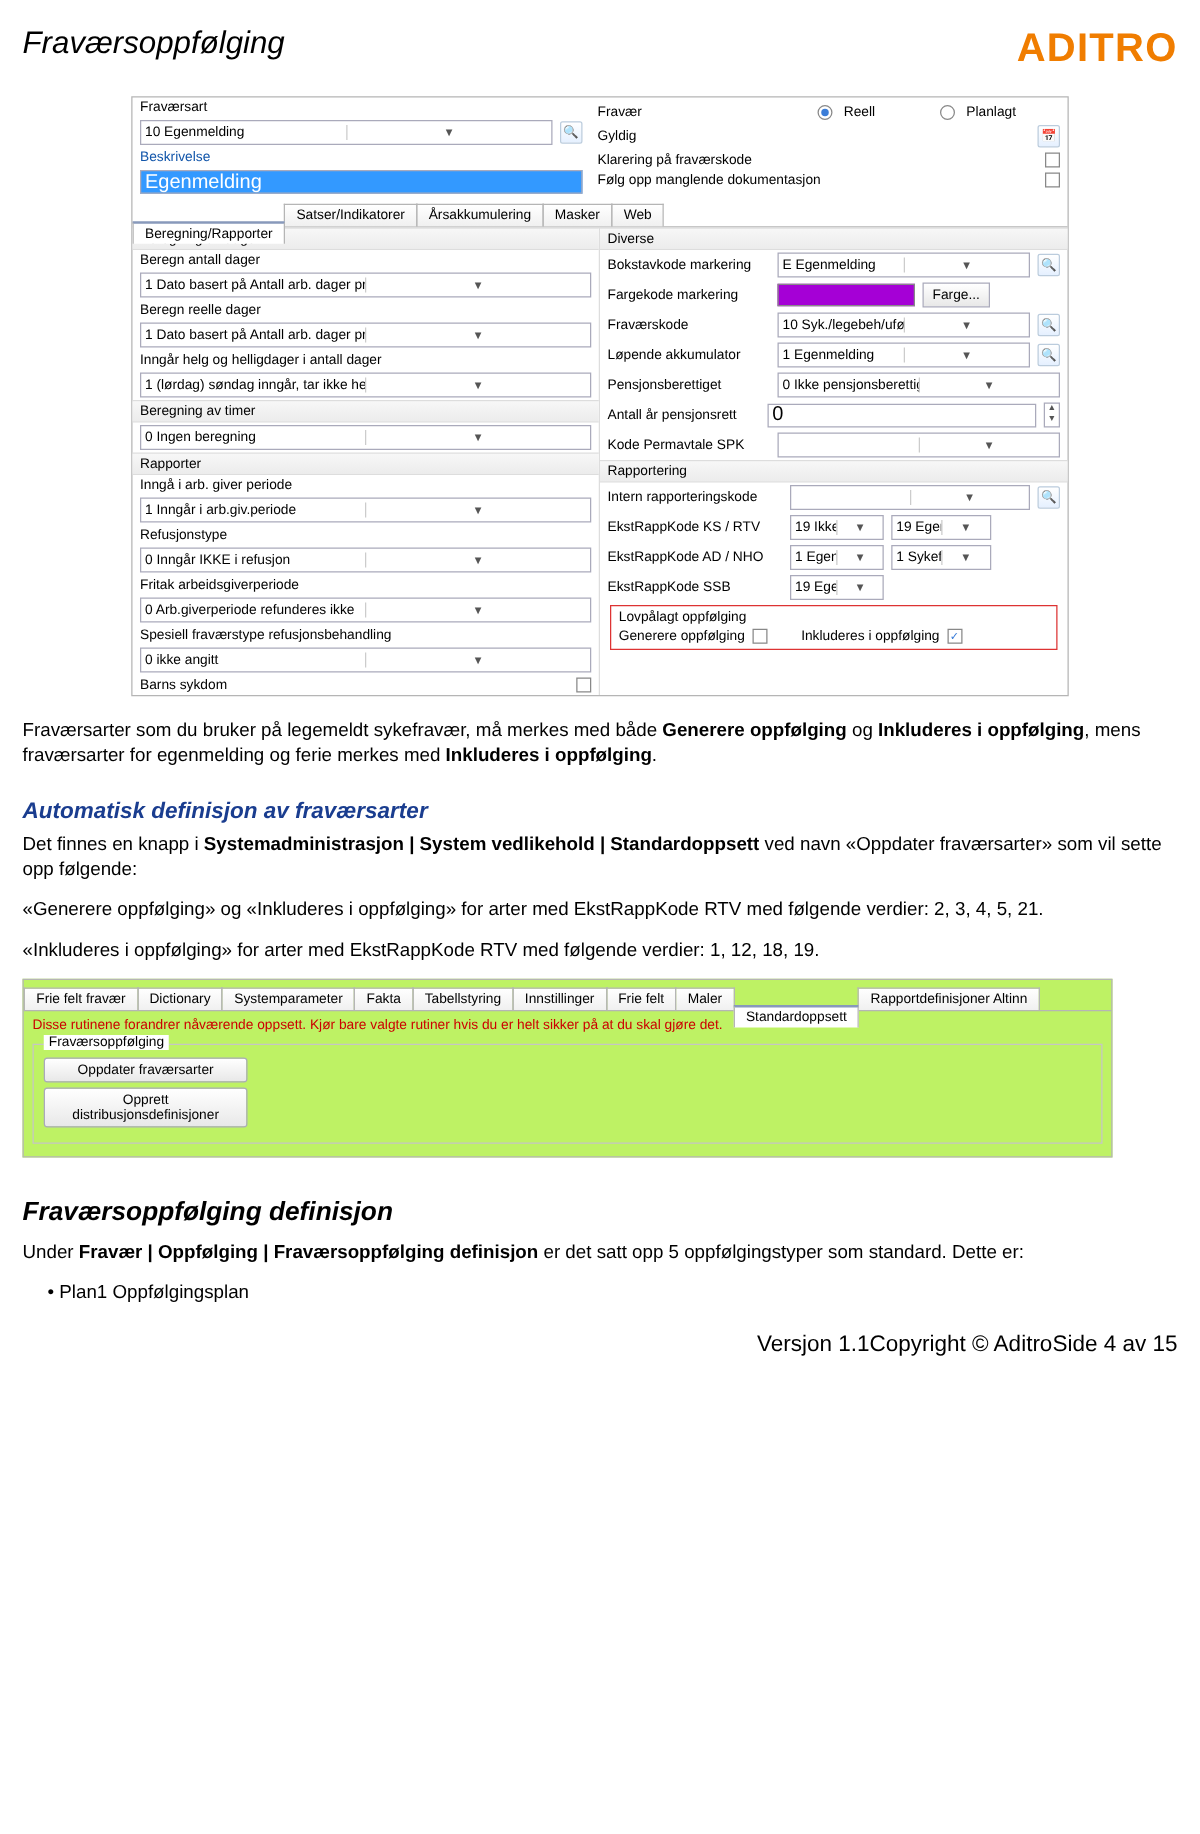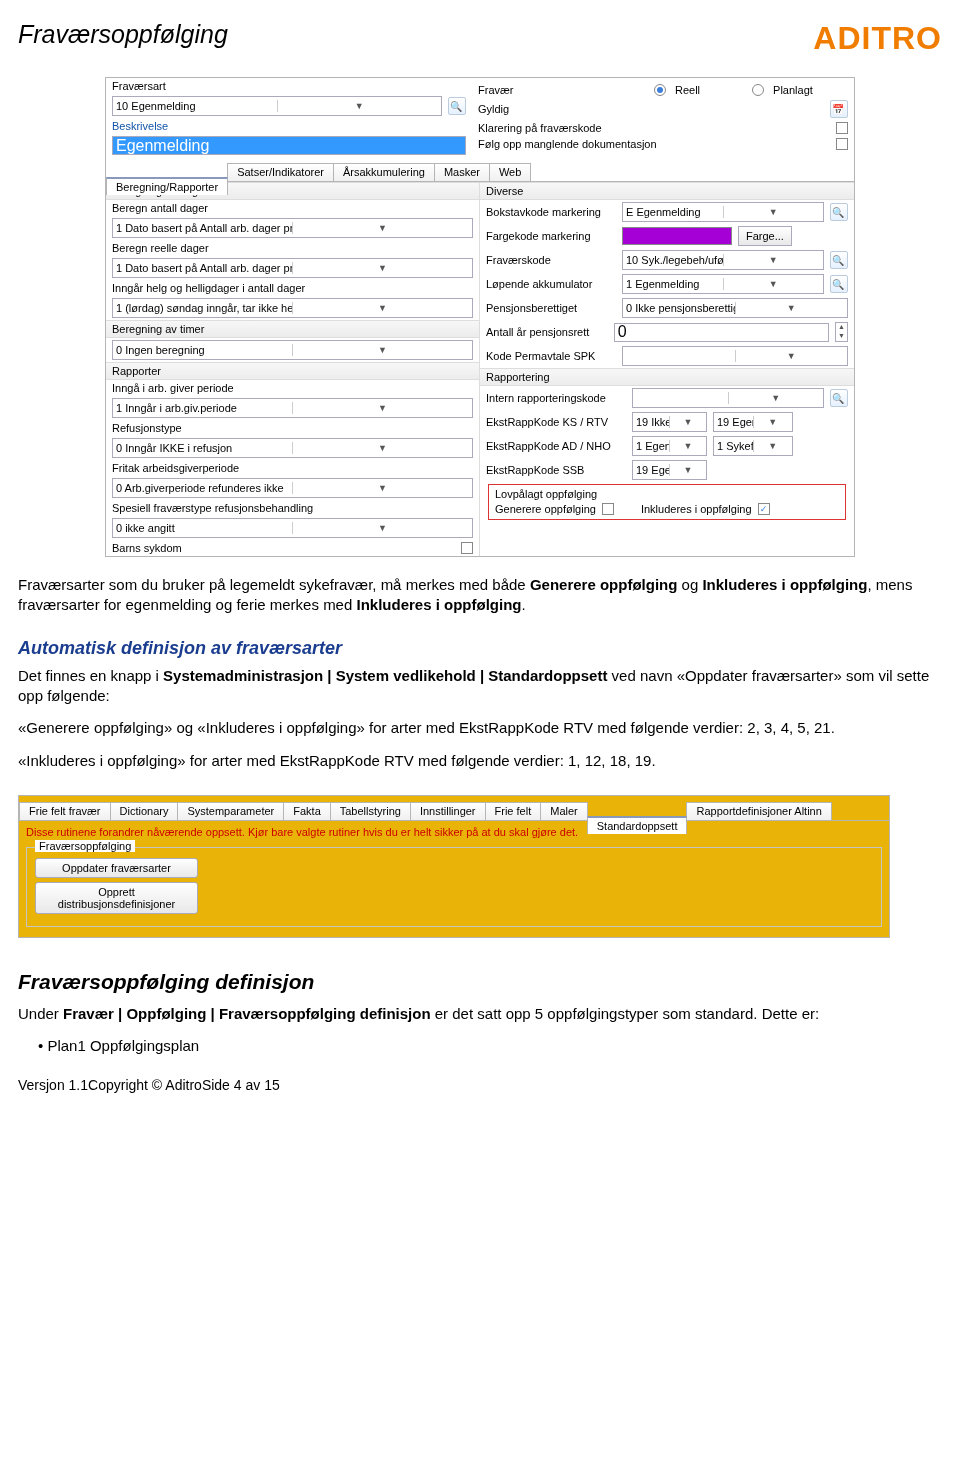--- a/index.html
+++ b/index.html
@@ -34,27 +34,27 @@
   .color-sw { width:110px; height:18px; background:#a500d6; border:1px solid #888;}
   .btn-sm { border:1px solid #aab; background:linear-gradient(#fff,#e8e8e8); padding:1px 7px; font-size:11px; height:20px; }
   .body-text { font-size: 15px; line-height: 1.35; }
   .body-text p { margin-bottom: 12px; }
   .body-text h2 { font-size: 18px; font-weight: bold; color:#1a3d8f; margin: 20px 0 6px 0; font-style: italic; }
   .body-text h3.big { font-size: 21px; font-weight: bold; font-style: italic; margin: 30px 0 8px 0; }
   .body-text b { font-weight: bold; }
   .body-text ul { margin-left: 20px; }
   .body-text ul li { list-style: none; }
   .body-text ul li::before { content:"• "; }
-  .screenshot2 { border:1px solid #b5b5b5; width:872px; margin:24px 0 18px 0; font-family:"Segoe UI", Tahoma, sans-serif; font-size:11px; background:#eab308; }
+  .screenshot2 { border:1px solid #b5b5b5; width:872px; margin:12px 0 18px 0; font-family:"Segoe UI", Tahoma, sans-serif; font-size:11px; background:#bef264; }
   .screenshot2 .tabs { border-bottom:1px solid #b5b5b5; }
   .screenshot2 .warn { color:#c00; padding:5px 7px; font-size:11px; }
   .fieldset { border:1px solid #c5c5c5; margin:4px 7px 10px 7px; padding:6px 8px 8px 8px; position:relative; }
   .fieldset .legend { position:absolute; top:-8px; left:8px; background:#fff; padding:0 4px; font-size:11px; }
   .btn-w { display:block; border:1px solid #aab; background:linear-gradient(#fff,#e8e8e8); padding:3px 10px; font-size:11px; margin:4px 0; width:163px; text-align:center; border-radius:3px; }
-  .footer { display:flex; justify-content:flex-start; font-size:14px; margin-top:20px; }
+  .footer { display:flex; justify-content:flex-end; font-size:18px; margin-top:20px; }
 </style>
 </head>
 <body>
 
 <div class="header">
   <div class="page-title">Fraværsoppfølging</div>
   <div class="logo">ADITRO</div>
 </div>
 
 <div class="screenshot">

